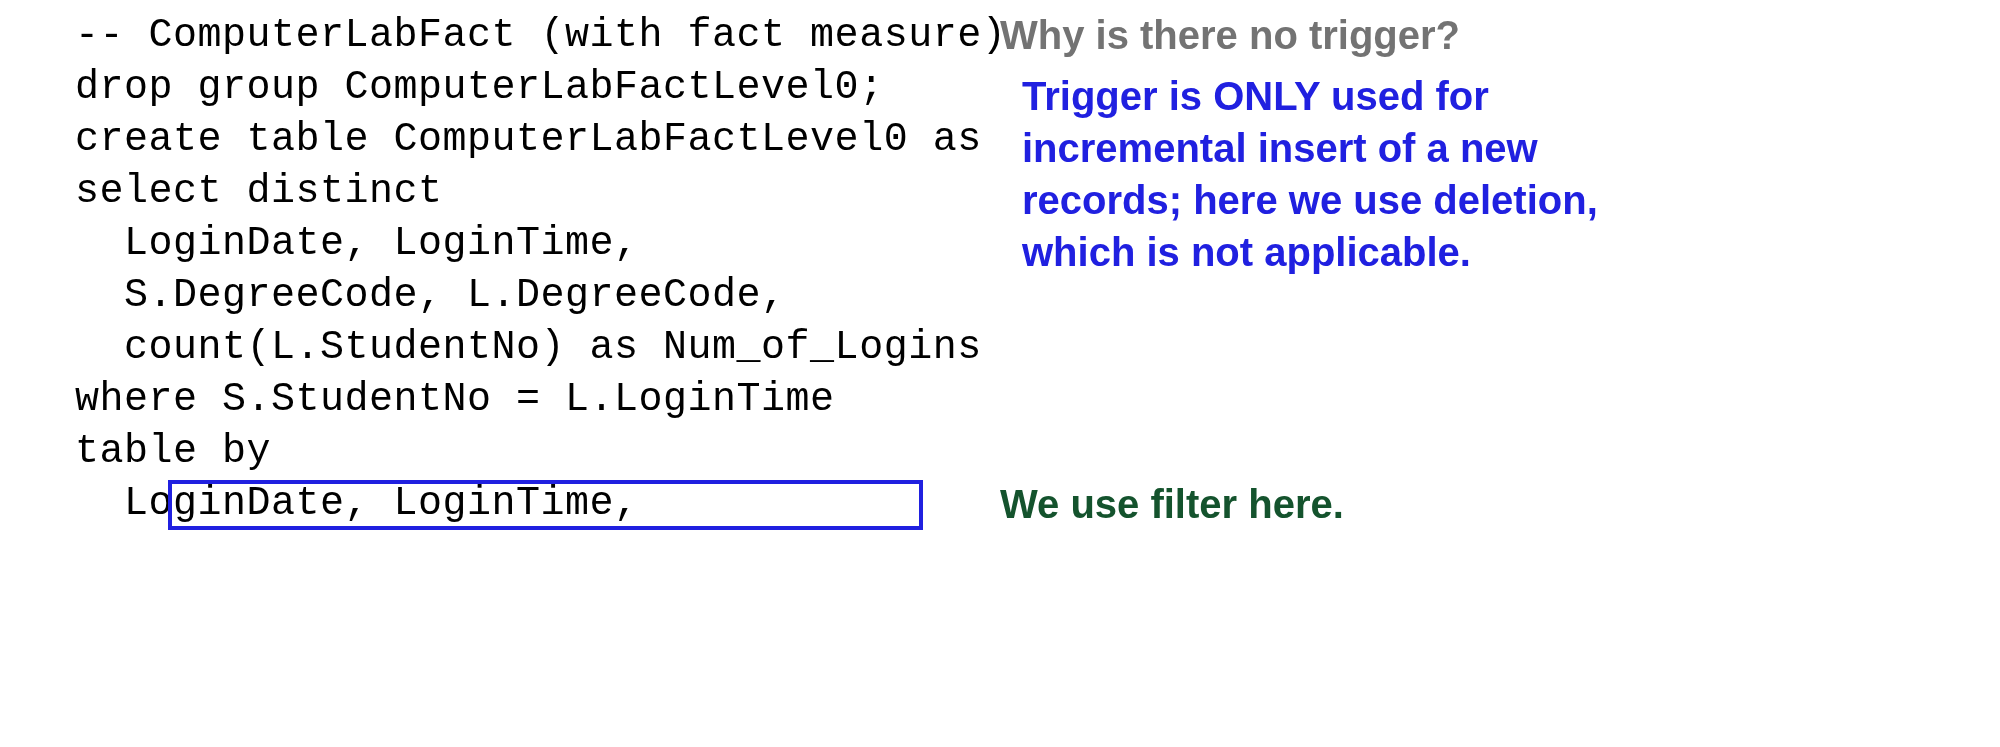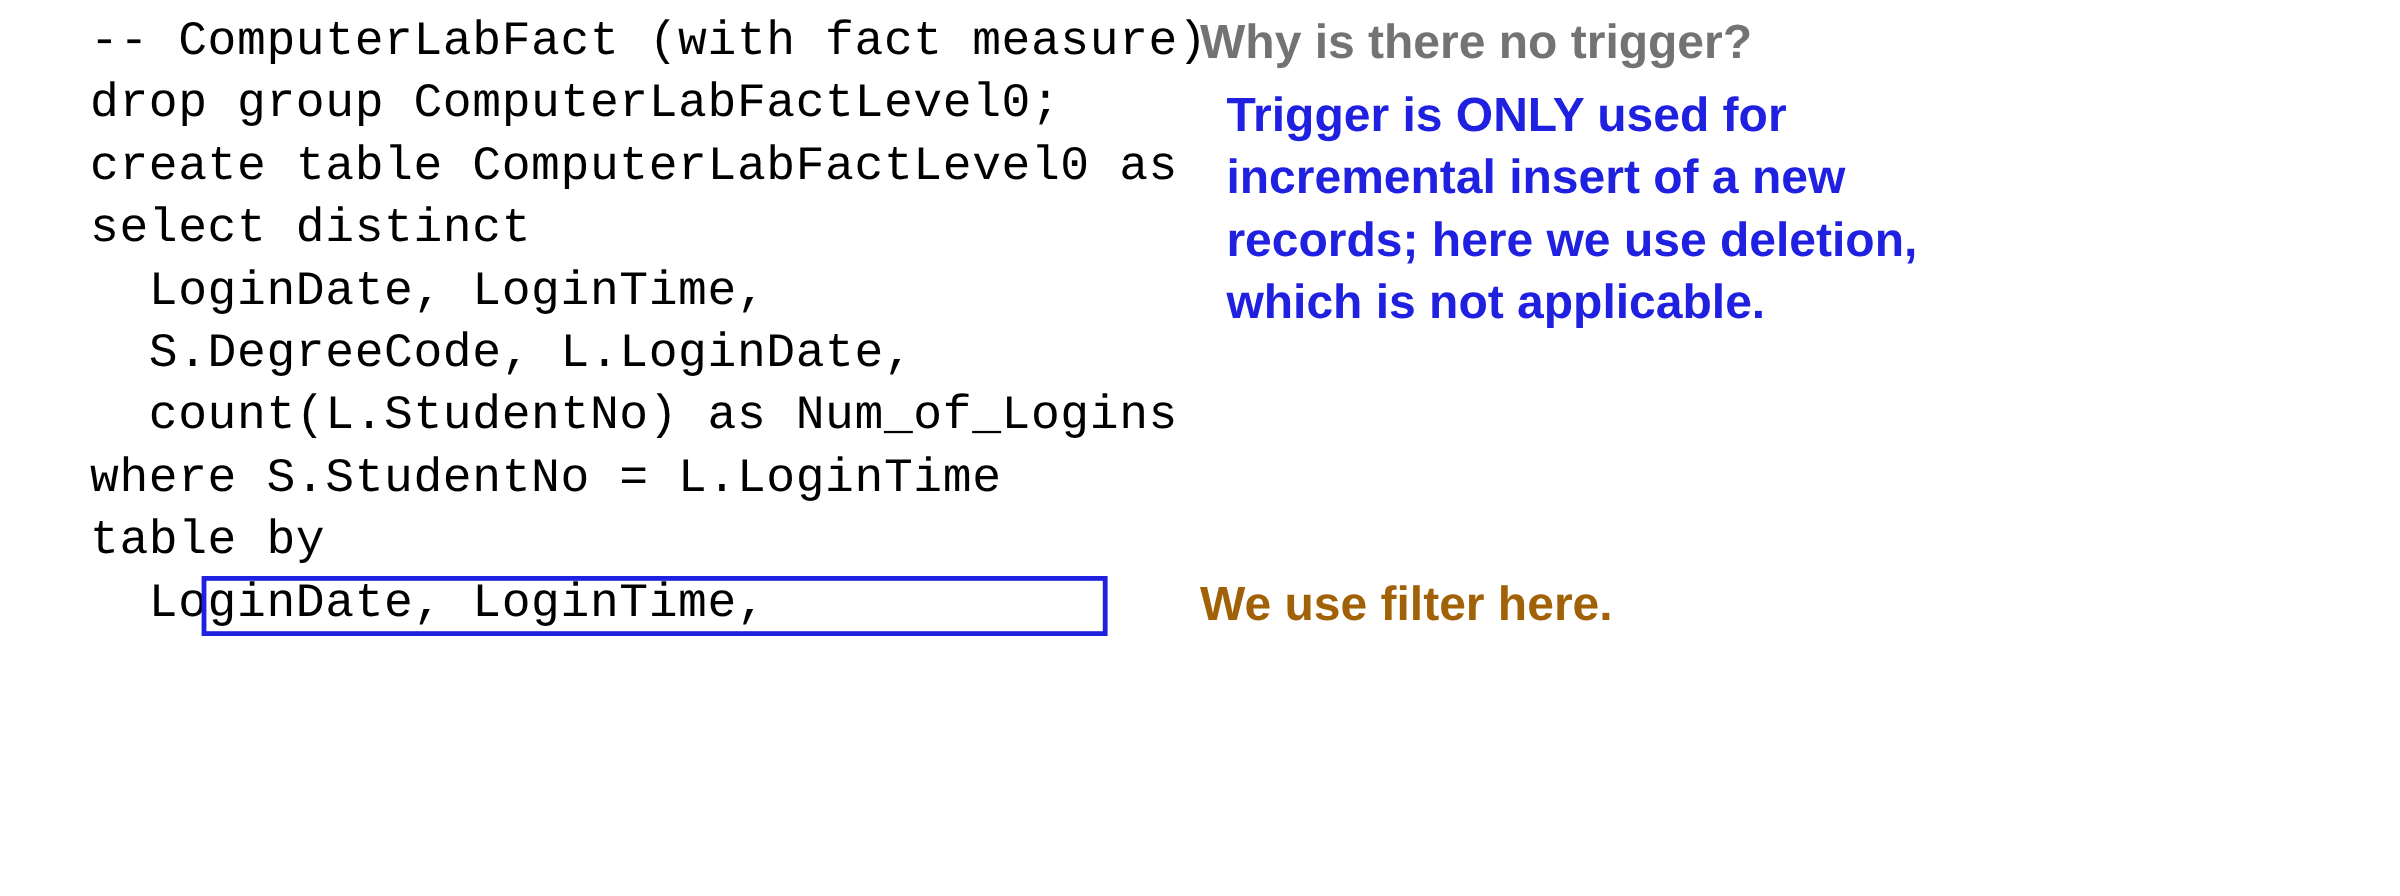--- a/index.html
+++ b/index.html
@@ -55,33 +55,33 @@
       margin-left: 22px;
       line-height: 52px;
     }
     .annotation-filter {
       position: absolute;
       left: 1000px;
       top: 482px;
       font-family: "Segoe UI", Arial, sans-serif;
       font-size: 40px;
       font-weight: bold;
-      color: #a16207;
+      color: #14532d;
     }
   </style>
 </head>
 <body>
 
 <div class="code-area">
   <div class="code-line">-- ComputerLabFact (with fact measure)</div>
   <div class="code-line">drop group ComputerLabFactLevel0;</div>
   <div class="code-line">create table ComputerLabFactLevel0 as</div>
   <div class="code-line">select distinct</div>
   <div class="code-line">  LoginDate, LoginTime,</div>
-  <div class="code-line">  S.DegreeCode, L.LoginDate,</div>
+  <div class="code-line">  S.DegreeCode, L.DegreeCode,</div>
   <div class="code-line">  count(L.StudentNo) as Num_of_Logins</div>
   <div class="code-line">where S.StudentNo = L.LoginTime</div>
   <div class="code-line">table by</div>
   <div class="code-line">  LoginDate, LoginTime,</div>
 </div>
 
 <div class="highlight-box"></div>
 
 <div class="annotation-area">
   <div class="annotation-question">Why is there no trigger?</div>

